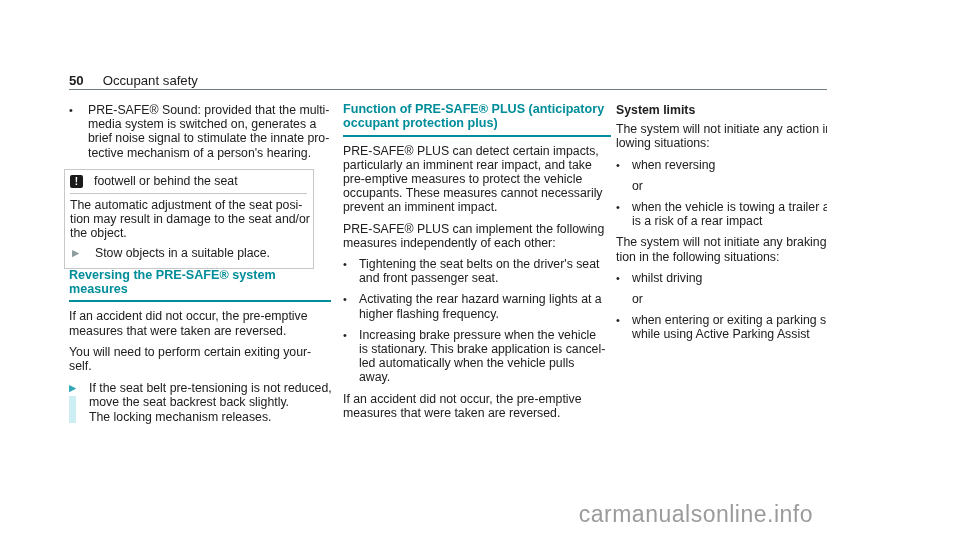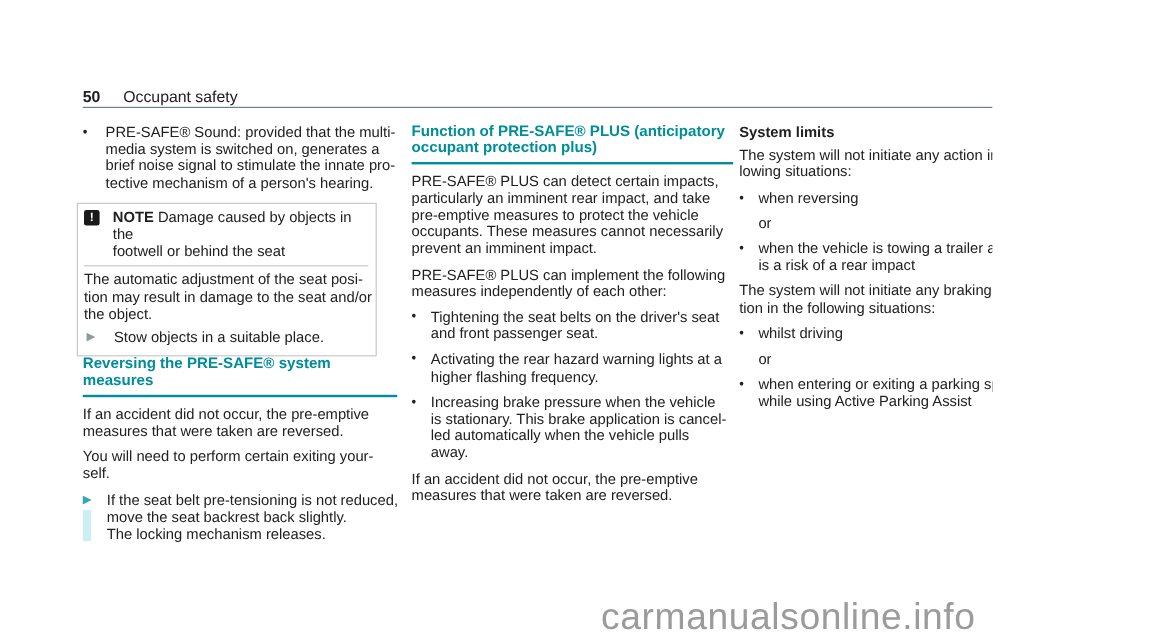--- a/index.html
+++ b/index.html
@@ -45,21 +45,21 @@
   .note-body{border-top:1px solid var(--box-border);margin-top:5px;padding-top:4px;}
   .note-action{display:flex;margin-top:5px;}
   .note-action .marker{flex:0 0 23px;padding-left:2px;}
   .arrow{font-size:9.5px;line-height:14.2px;}
   .arrow-gray{color:var(--gray-arrow);}
   .arrow-teal{color:var(--teal-arrow);}
   .action-row{display:flex;margin-top:8px;}
   .action-marker{flex:0 0 20px;display:flex;flex-direction:column;align-items:flex-start;}
   .result-bar{width:7px;flex:1;background:var(--teal-bar);margin-top:1px;margin-bottom:1px;}
   .watermark{
-    position:absolute;right:14px;bottom:5px;font-size:31px;line-height:28px;
+    position:absolute;right:14px;bottom:5px;font-size:23px;line-height:28px;
     color:var(--watermark);letter-spacing:0.5px;
   }
 </style>
 </head>
 <body>
 
 <div class="page">
 
   <div class="page-header">
     <span class="page-number">50</span><span>Occupant safety</span>
@@ -73,21 +73,20 @@
       <div class="lines">PRE-SAFE® Sound: provided that the multi-
 media system is switched on, generates a
 brief noise signal to stimulate the innate pro-
 tective mechanism of a person's hearing.</div>
     </div>
 
     <div class="note-box">
       <div class="note-head">
         <span class="note-icon">!</span>
         <div class="note-head-text">
-          <div><span class="note-label">NOTE</span> <span>Damage caused by objects in the</span></div>
           <div>footwell or behind the seat</div>
         </div>
       </div>
       <div class="note-body">
         <div class="lines">The automatic adjustment of the seat posi-
 tion may result in damage to the seat and/or
 the object.</div>
         <div class="note-action">
           <span class="marker arrow arrow-gray">▶</span>
           <div class="lines">Stow objects in a suitable place.</div>

